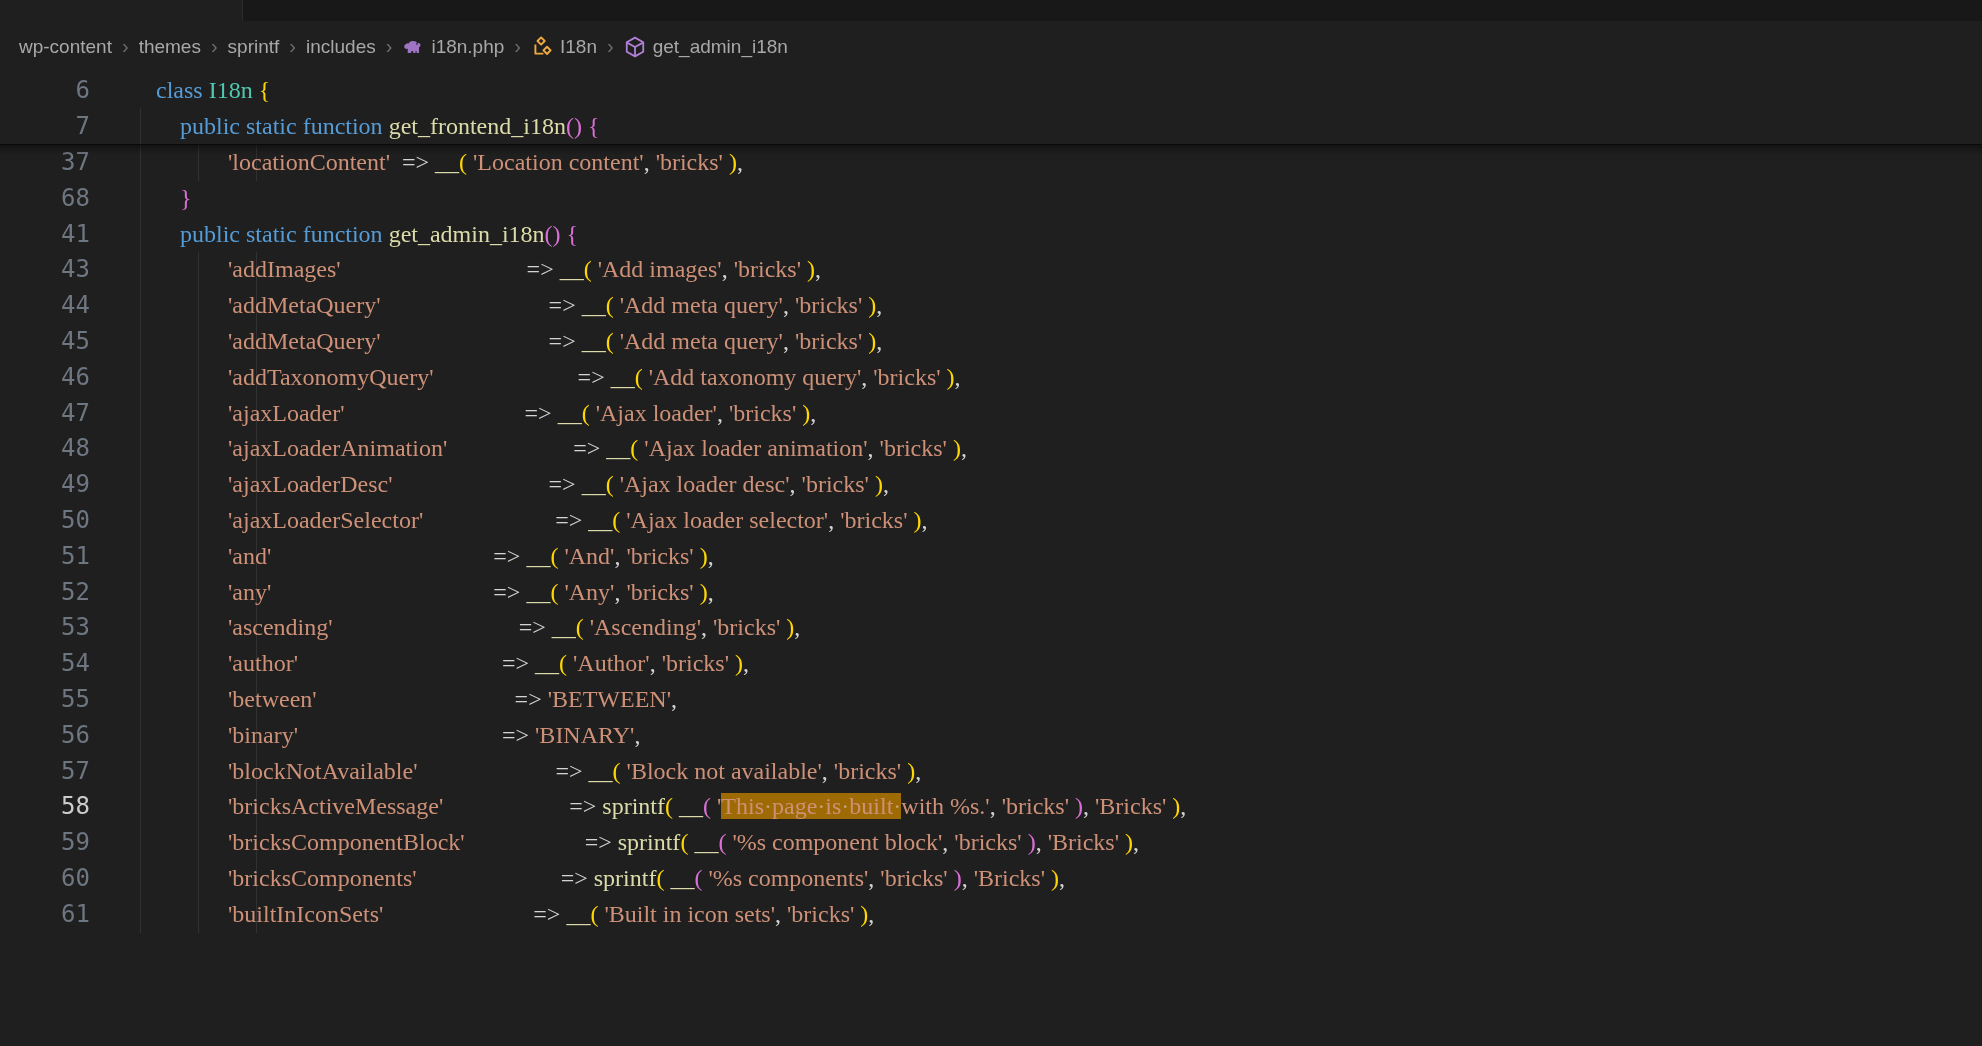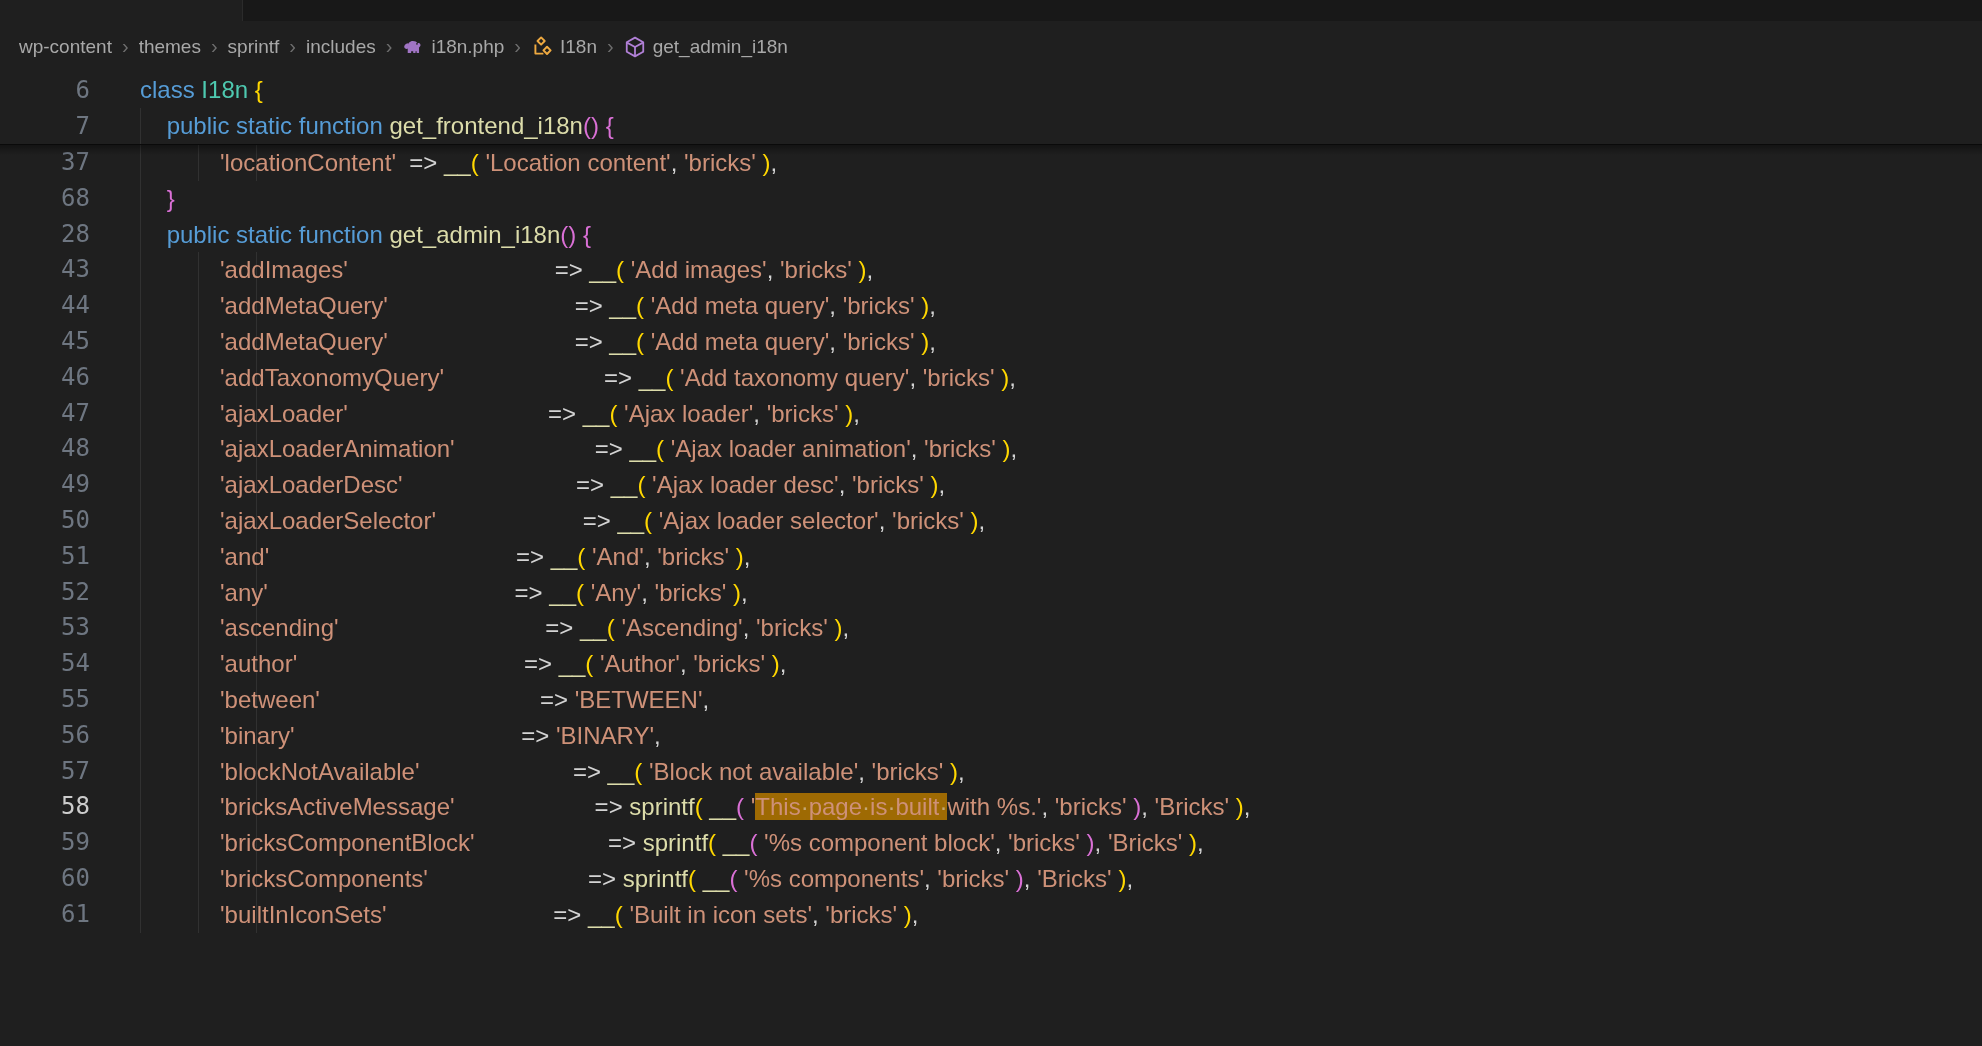--- a/index.html
+++ b/index.html
@@ -12,21 +12,21 @@
   .breadcrumb{position:absolute;left:0;top:21px;width:100%;height:51px;display:flex;align-items:center;
               padding-left:19px;box-sizing:border-box;background:#1f1f1f;color:#a8a8a8;font-size:19px;}
   .bc-item{display:inline-flex;align-items:center;gap:7px;cursor:pointer;}
   .bc-sep{color:#6e6e6e;margin:0 10px;font-size:20px;line-height:1;transform:translateY(-1px);}
   .bc-icon{display:inline-flex;width:22px;height:22px;align-items:center;justify-content:center;}
   
   .coderow{position:relative;white-space:pre;}
   .coderow .num{position:absolute;left:0;top:0;width:90px;text-align:right;color:#6e7681;
                 font-family:"DejaVu Sans Mono",monospace;font-size:24px;}
   .coderow .num.active{color:#cccccc;}
-  .coderow .src{position:absolute;left:140px;top:0;font-family:Liberation Sans, sans-serif;font-size:24px;}
+  .coderow .src{position:absolute;left:156px;top:0;font-family:Liberation Serif, serif;font-size:24px;}
   .guide{position:absolute;top:0;bottom:0;width:1px;background:#313131;}
   
   .sticky{position:absolute;left:0;top:72px;width:100%;height:72px;background:#1f1f1f;z-index:3;
           border-bottom:1px solid #0a0a0a;}
   .sticky .coderow{height:36px;line-height:36px;}
   .sticky-shadow{position:absolute;left:0;top:145px;width:100%;height:10px;z-index:2;
           background:linear-gradient(to bottom,rgba(0,0,0,0.38),rgba(0,0,0,0));pointer-events:none;}
   
   .codearea{position:absolute;left:0;top:145px;width:100%;height:901px;overflow:hidden;}
   .codearea .coderow{height:35.8px;line-height:35.8px;}
@@ -98,21 +98,21 @@
 
   <div class="sticky">
       <div class="coderow"><span class="num">6</span><span class="src"><span class="tk-kw">class </span><span class="tk-cls">I18n </span><span class="tk-b1">{</span></span></div>
       <div class="coderow"><span class="guide" style="left: 140px;"></span><span class="num">7</span><span class="src"><span class="tk-pun">    </span><span class="tk-kw">public static function </span><span class="tk-fn">get_frontend_i18n</span><span class="tk-b2">()</span><span class="tk-pun"> </span><span class="tk-b2">{</span></span></div>
     </div>
   <div class="sticky-shadow"></div>
 
   <div class="codearea">
       <div class="coderow"><span class="guide" style="left: 140px;"></span><span class="guide" style="left: 197.8px;"></span><span class="guide" style="left: 255.6px;"></span><span class="num">37</span><span class="src"><span class="tk-pun">            </span><span class="tk-str">'locationContent'</span><span class="tk-pun">  =&gt; </span><span class="tk-fn">__</span><span class="tk-b1">(</span><span class="tk-pun"> </span><span class="tk-str">'Location content'</span><span class="tk-pun">, </span><span class="tk-str">'bricks'</span><span class="tk-pun"> </span><span class="tk-b1">)</span><span class="tk-pun">,</span></span></div>
       <div class="coderow"><span class="guide" style="left: 140px;"></span><span class="num">68</span><span class="src"><span class="tk-pun">    </span><span class="tk-b2">}</span></span></div>
-      <div class="coderow"><span class="guide" style="left: 140px;"></span><span class="num">28</span><span class="src"><span class="tk-pun">    </span><span class="tk-kw">public static function </span><span class="tk-fn">get_admin_i18n</span><span class="tk-b2">()</span><span class="tk-pun"> </span><span class="tk-b2">{</span></span></div>
+      <div class="coderow"><span class="guide" style="left: 140px;"></span><span class="num">41</span><span class="src"><span class="tk-pun">    </span><span class="tk-kw">public static function </span><span class="tk-fn">get_admin_i18n</span><span class="tk-b2">()</span><span class="tk-pun"> </span><span class="tk-b2">{</span></span></div>
       <div class="coderow"><span class="guide" style="left: 140px;"></span><span class="guide" style="left: 197.8px;"></span><span class="guide" style="left: 255.6px;"></span><span class="num">43</span><span class="src"><span class="tk-pun">            </span><span class="tk-str">'addImages'</span><span class="tk-pun">                               =&gt; </span><span class="tk-fn">__</span><span class="tk-b1">(</span><span class="tk-pun"> </span><span class="tk-str">'Add images'</span><span class="tk-pun">, </span><span class="tk-str">'bricks'</span><span class="tk-pun"> </span><span class="tk-b1">)</span><span class="tk-pun">,</span></span></div>
       <div class="coderow"><span class="guide" style="left: 140px;"></span><span class="guide" style="left: 197.8px;"></span><span class="guide" style="left: 255.6px;"></span><span class="num">44</span><span class="src"><span class="tk-pun">            </span><span class="tk-str">'addMetaQuery'</span><span class="tk-pun">                            =&gt; </span><span class="tk-fn">__</span><span class="tk-b1">(</span><span class="tk-pun"> </span><span class="tk-str">'Add meta query'</span><span class="tk-pun">, </span><span class="tk-str">'bricks'</span><span class="tk-pun"> </span><span class="tk-b1">)</span><span class="tk-pun">,</span></span></div>
       <div class="coderow"><span class="guide" style="left: 140px;"></span><span class="guide" style="left: 197.8px;"></span><span class="guide" style="left: 255.6px;"></span><span class="num">45</span><span class="src"><span class="tk-pun">            </span><span class="tk-str">'addMetaQuery'</span><span class="tk-pun">                            =&gt; </span><span class="tk-fn">__</span><span class="tk-b1">(</span><span class="tk-pun"> </span><span class="tk-str">'Add meta query'</span><span class="tk-pun">, </span><span class="tk-str">'bricks'</span><span class="tk-pun"> </span><span class="tk-b1">)</span><span class="tk-pun">,</span></span></div>
       <div class="coderow"><span class="guide" style="left: 140px;"></span><span class="guide" style="left: 197.8px;"></span><span class="guide" style="left: 255.6px;"></span><span class="num">46</span><span class="src"><span class="tk-pun">            </span><span class="tk-str">'addTaxonomyQuery'</span><span class="tk-pun">                        =&gt; </span><span class="tk-fn">__</span><span class="tk-b1">(</span><span class="tk-pun"> </span><span class="tk-str">'Add taxonomy query'</span><span class="tk-pun">, </span><span class="tk-str">'bricks'</span><span class="tk-pun"> </span><span class="tk-b1">)</span><span class="tk-pun">,</span></span></div>
       <div class="coderow"><span class="guide" style="left: 140px;"></span><span class="guide" style="left: 197.8px;"></span><span class="guide" style="left: 255.6px;"></span><span class="num">47</span><span class="src"><span class="tk-pun">            </span><span class="tk-str">'ajaxLoader'</span><span class="tk-pun">                              =&gt; </span><span class="tk-fn">__</span><span class="tk-b1">(</span><span class="tk-pun"> </span><span class="tk-str">'Ajax loader'</span><span class="tk-pun">, </span><span class="tk-str">'bricks'</span><span class="tk-pun"> </span><span class="tk-b1">)</span><span class="tk-pun">,</span></span></div>
       <div class="coderow"><span class="guide" style="left: 140px;"></span><span class="guide" style="left: 197.8px;"></span><span class="guide" style="left: 255.6px;"></span><span class="num">48</span><span class="src"><span class="tk-pun">            </span><span class="tk-str">'ajaxLoaderAnimation'</span><span class="tk-pun">                     =&gt; </span><span class="tk-fn">__</span><span class="tk-b1">(</span><span class="tk-pun"> </span><span class="tk-str">'Ajax loader animation'</span><span class="tk-pun">, </span><span class="tk-str">'bricks'</span><span class="tk-pun"> </span><span class="tk-b1">)</span><span class="tk-pun">,</span></span></div>
       <div class="coderow"><span class="guide" style="left: 140px;"></span><span class="guide" style="left: 197.8px;"></span><span class="guide" style="left: 255.6px;"></span><span class="num">49</span><span class="src"><span class="tk-pun">            </span><span class="tk-str">'ajaxLoaderDesc'</span><span class="tk-pun">                          =&gt; </span><span class="tk-fn">__</span><span class="tk-b1">(</span><span class="tk-pun"> </span><span class="tk-str">'Ajax loader desc'</span><span class="tk-pun">, </span><span class="tk-str">'bricks'</span><span class="tk-pun"> </span><span class="tk-b1">)</span><span class="tk-pun">,</span></span></div>
       <div class="coderow"><span class="guide" style="left: 140px;"></span><span class="guide" style="left: 197.8px;"></span><span class="guide" style="left: 255.6px;"></span><span class="num">50</span><span class="src"><span class="tk-pun">            </span><span class="tk-str">'ajaxLoaderSelector'</span><span class="tk-pun">                      =&gt; </span><span class="tk-fn">__</span><span class="tk-b1">(</span><span class="tk-pun"> </span><span class="tk-str">'Ajax loader selector'</span><span class="tk-pun">, </span><span class="tk-str">'bricks'</span><span class="tk-pun"> </span><span class="tk-b1">)</span><span class="tk-pun">,</span></span></div>
       <div class="coderow"><span class="guide" style="left: 140px;"></span><span class="guide" style="left: 197.8px;"></span><span class="guide" style="left: 255.6px;"></span><span class="num">51</span><span class="src"><span class="tk-pun">            </span><span class="tk-str">'and'</span><span class="tk-pun">                                     =&gt; </span><span class="tk-fn">__</span><span class="tk-b1">(</span><span class="tk-pun"> </span><span class="tk-str">'And'</span><span class="tk-pun">, </span><span class="tk-str">'bricks'</span><span class="tk-pun"> </span><span class="tk-b1">)</span><span class="tk-pun">,</span></span></div>
       <div class="coderow"><span class="guide" style="left: 140px;"></span><span class="guide" style="left: 197.8px;"></span><span class="guide" style="left: 255.6px;"></span><span class="num">52</span><span class="src"><span class="tk-pun">            </span><span class="tk-str">'any'</span><span class="tk-pun">                                     =&gt; </span><span class="tk-fn">__</span><span class="tk-b1">(</span><span class="tk-pun"> </span><span class="tk-str">'Any'</span><span class="tk-pun">, </span><span class="tk-str">'bricks'</span><span class="tk-pun"> </span><span class="tk-b1">)</span><span class="tk-pun">,</span></span></div>

